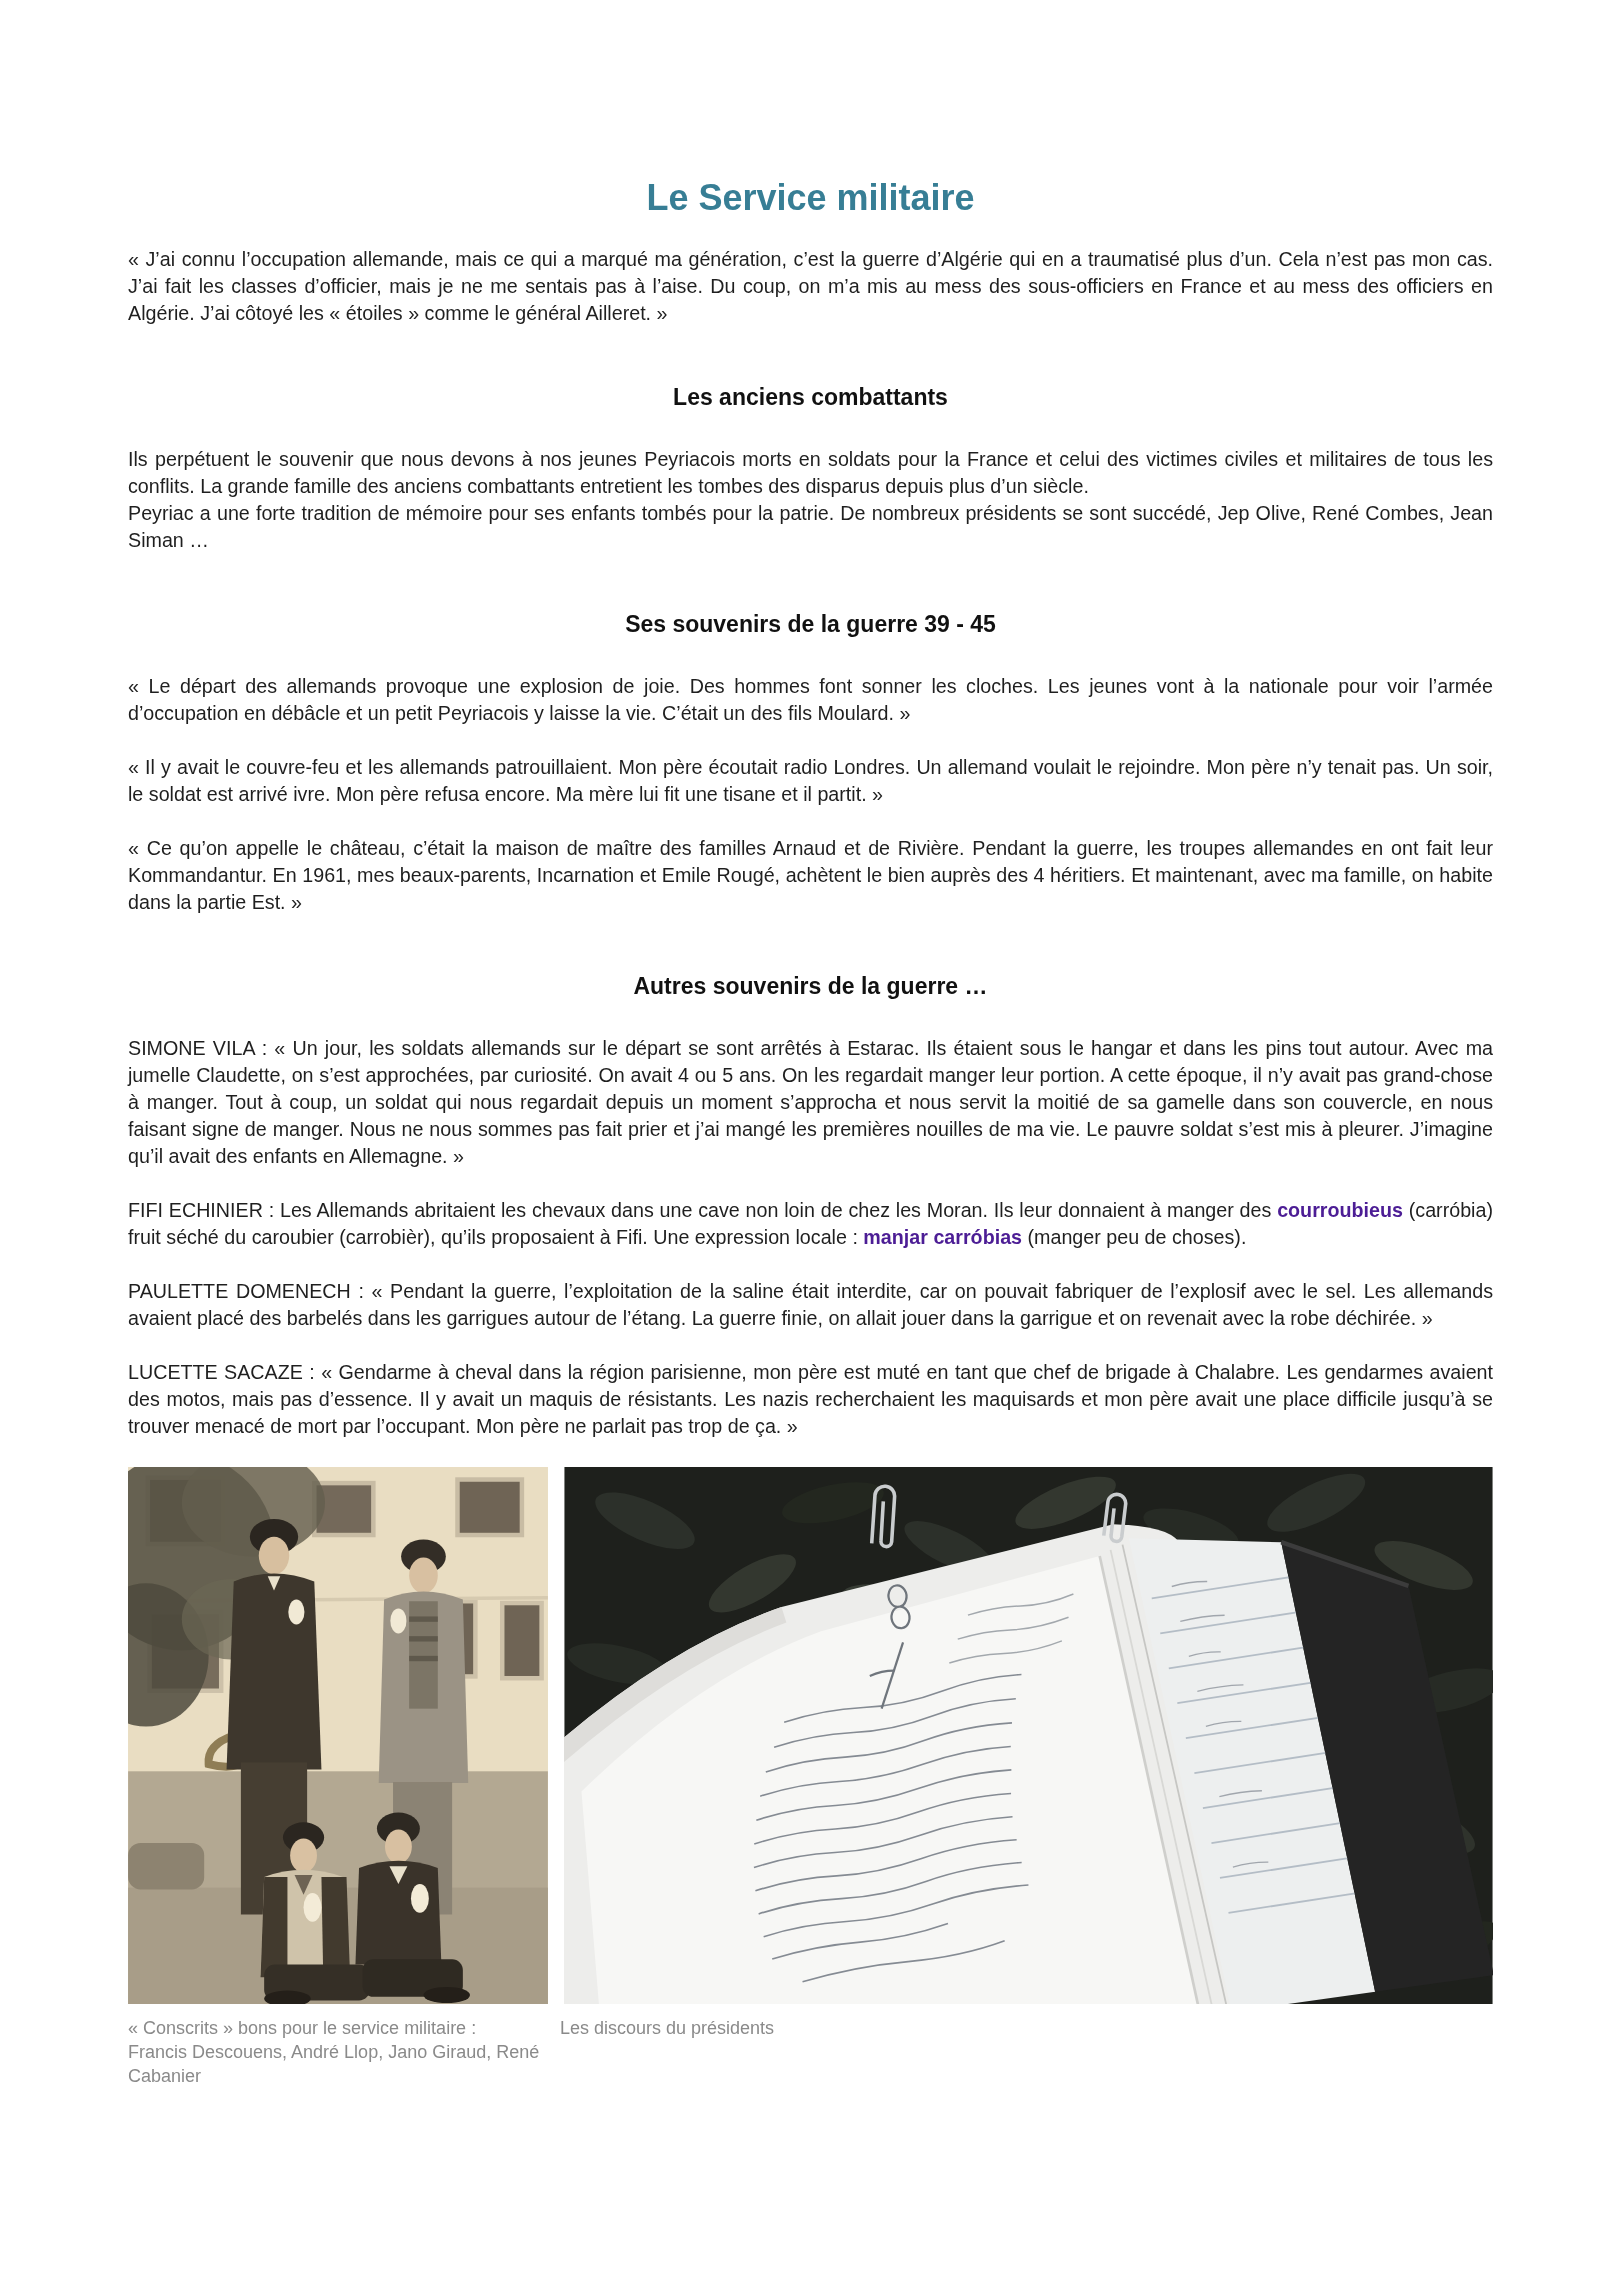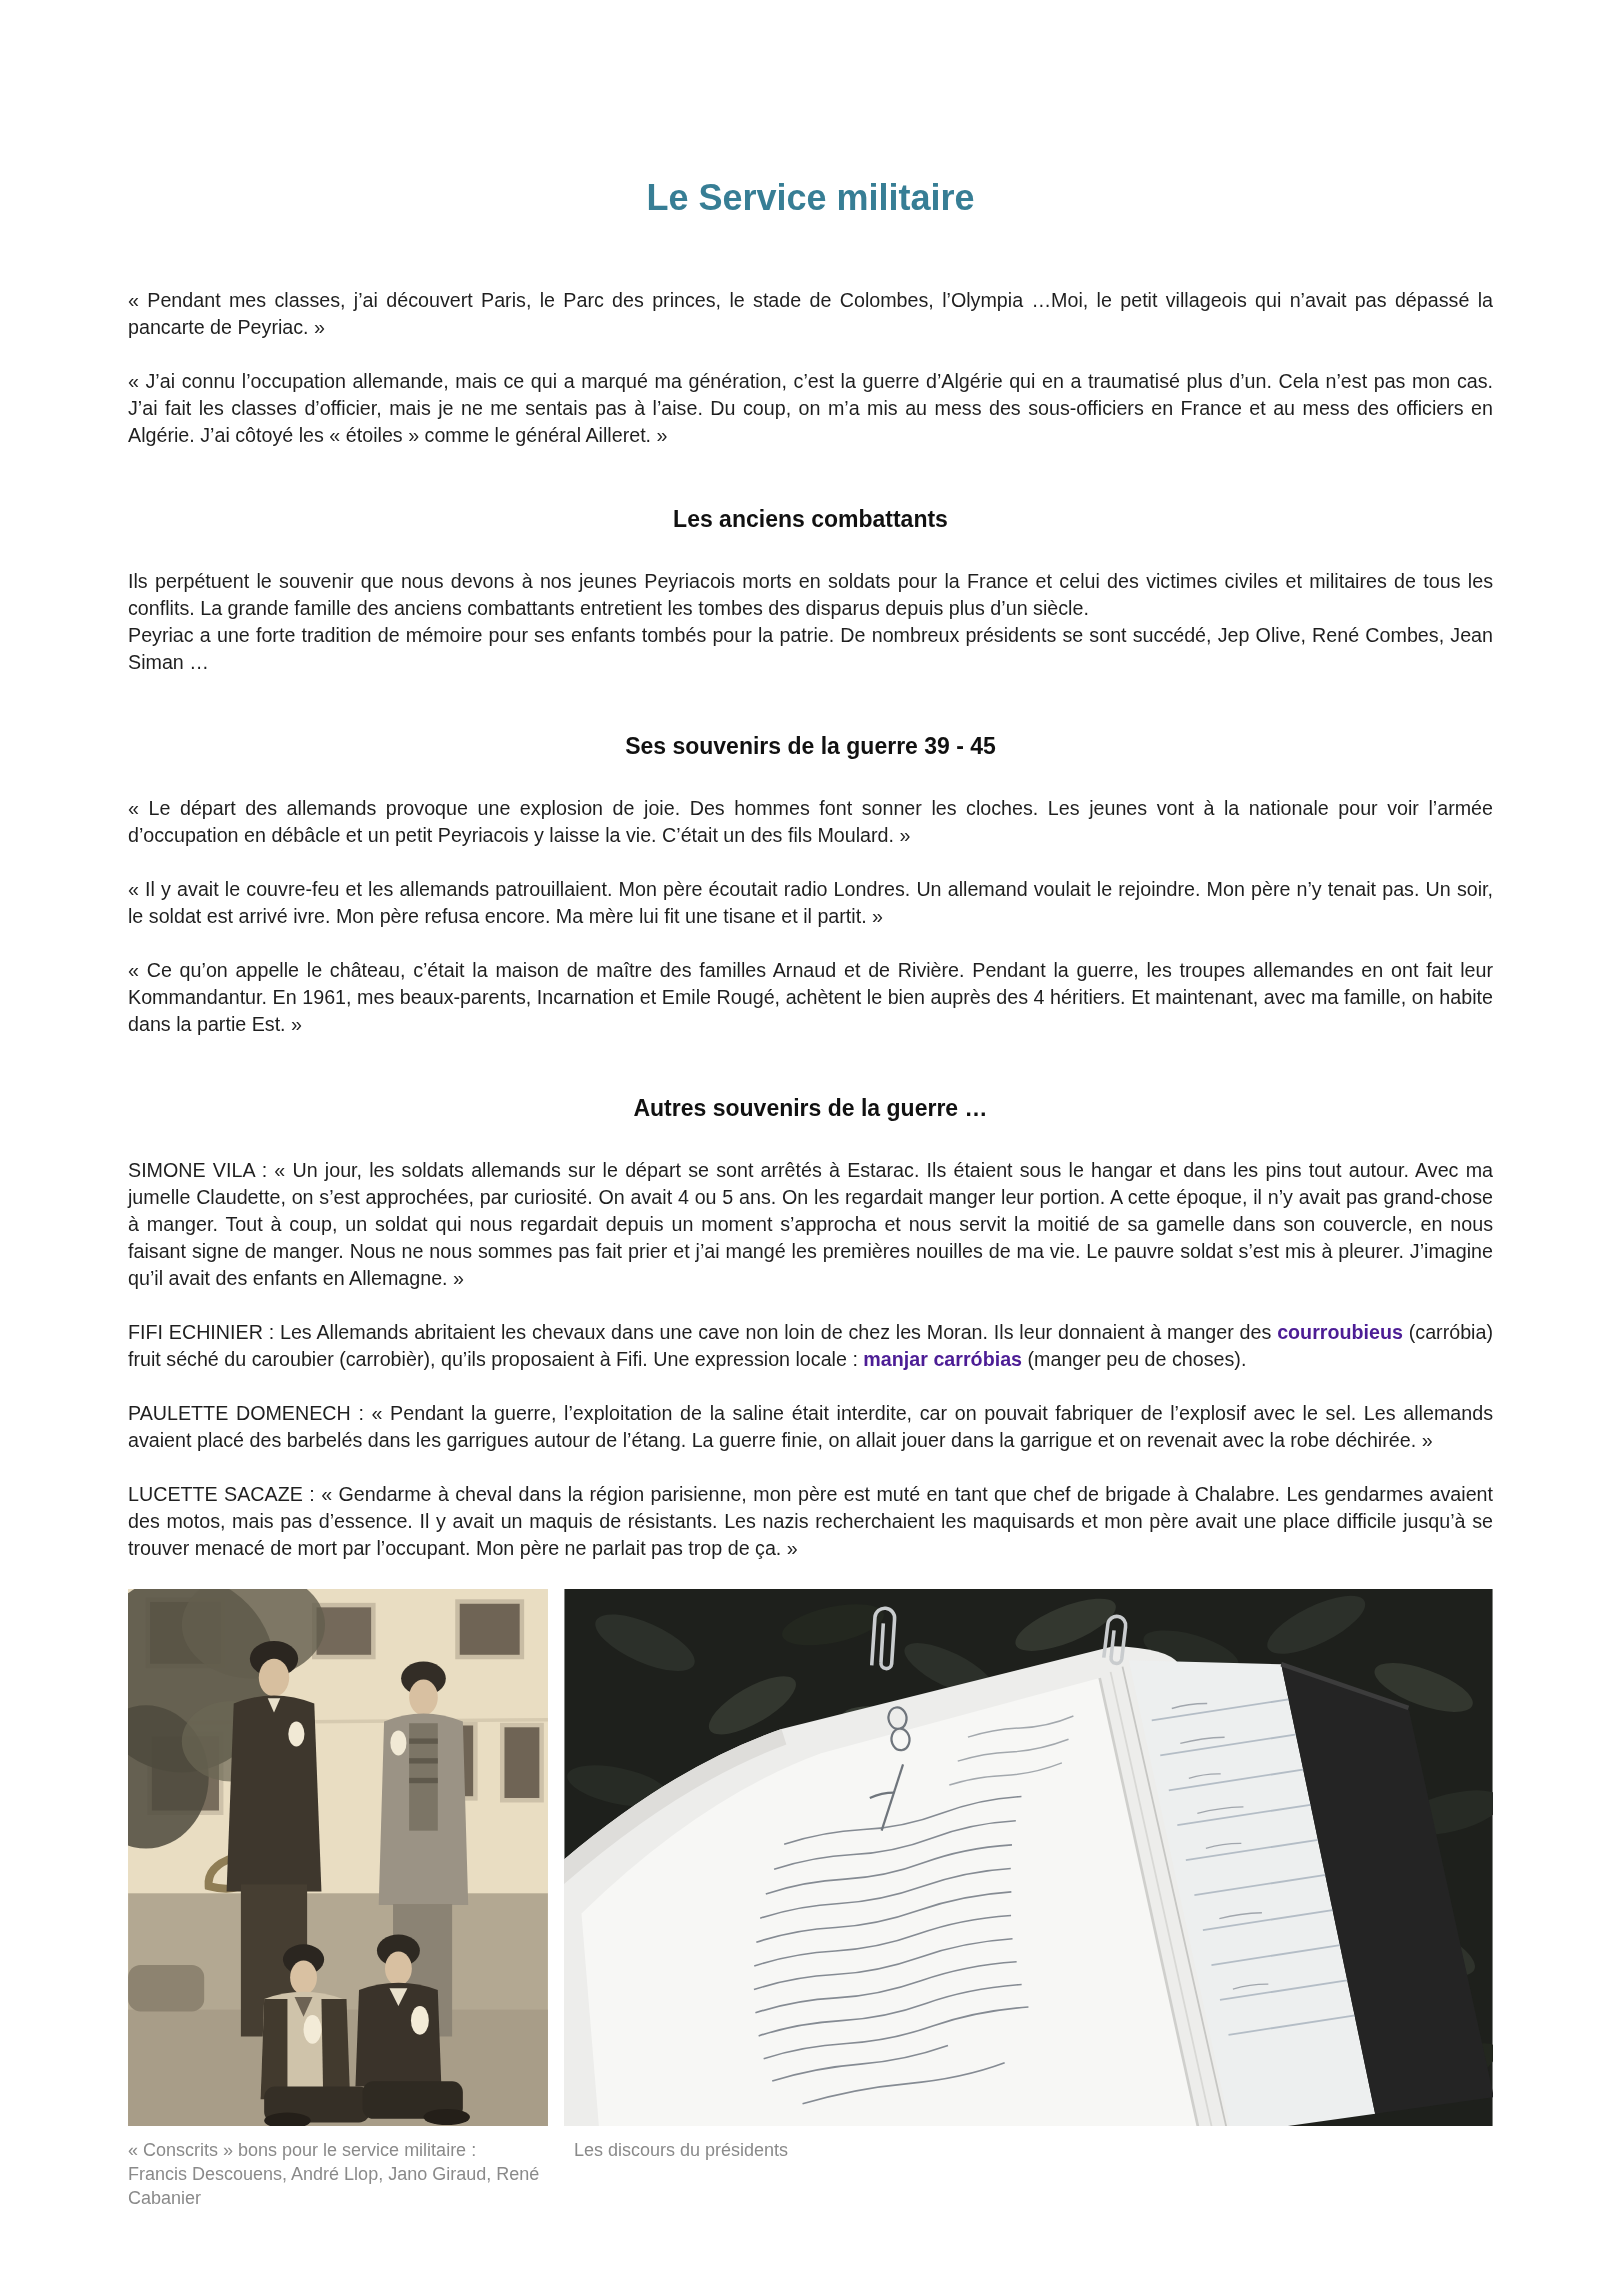--- a/index.html
+++ b/index.html
@@ -41,40 +41,39 @@
   .photo-row{
     display:flex;
     gap:16px;
     margin-top:27px;
   }
   .photo-left{width:420px;height:537px;flex:none;overflow:hidden;}
   .photo-right{width:929px;height:537px;flex:none;overflow:hidden;}
   .photo-left svg,.photo-right svg{display:block;}
   .caption-row{
     display:flex;
-    gap:26px;
+    gap:12px;
     margin-top:11.6px;
   }
   .caption-col-left{width:420px;flex:none;}
   .caption-col-right{width:929px;flex:none;}
   .caption{
     font-size:18px;
     line-height:24px;
     color:#8a8a8a;
     text-align:left;
   }
 </style>
 </head>
 <body>
 
 <div class="page">
 
   <h1 class="doc-title">Le Service militaire</h1>
 
-  <p class="body-p first-p">« Pendant mes classes, j’ai découvert Paris, le Parc des princes, le stade de Colombes, l’Olympia …Moi, le petit villageois qui n’avait pas dépassé la pancarte de Peyriac. »</p>
   <p class="body-p">« J’ai connu l’occupation allemande, mais ce qui a marqué ma génération, c’est la guerre d’Algérie qui en a traumatisé plus d’un. Cela n’est pas mon cas. J’ai fait les classes d’officier, mais je ne me sentais pas à l’aise. Du coup, on m’a mis au mess des sous-officiers en France et au mess des officiers en Algérie. J’ai côtoyé les « étoiles » comme le général Ailleret. »</p>
 
   <h2 class="section-h">Les anciens combattants</h2>
 
   <p class="body-p after-h"><span>Ils perpétuent le souvenir que nous devons à nos jeunes Peyriacois morts en soldats pour la France et celui des victimes civiles et militaires de tous les conflits. La grande famille des anciens combattants entretient les tombes des disparus depuis plus d’un siècle.</span><br>
   <span>Peyriac a une forte tradition de mémoire pour ses enfants tombés pour la patrie. De nombreux présidents se sont succédé, Jep Olive, René Combes, Jean Siman …</span></p>
 
   <h2 class="section-h">Ses souvenirs de la guerre 39 - 45</h2>
 
   <p class="body-p after-h">« Le départ des allemands provoque une explosion de joie. Des hommes font sonner les cloches. Les jeunes vont à la nationale pour voir l’armée d’occupation en débâcle et un petit Peyriacois y laisse la vie. C’était un des fils Moulard. »</p>

